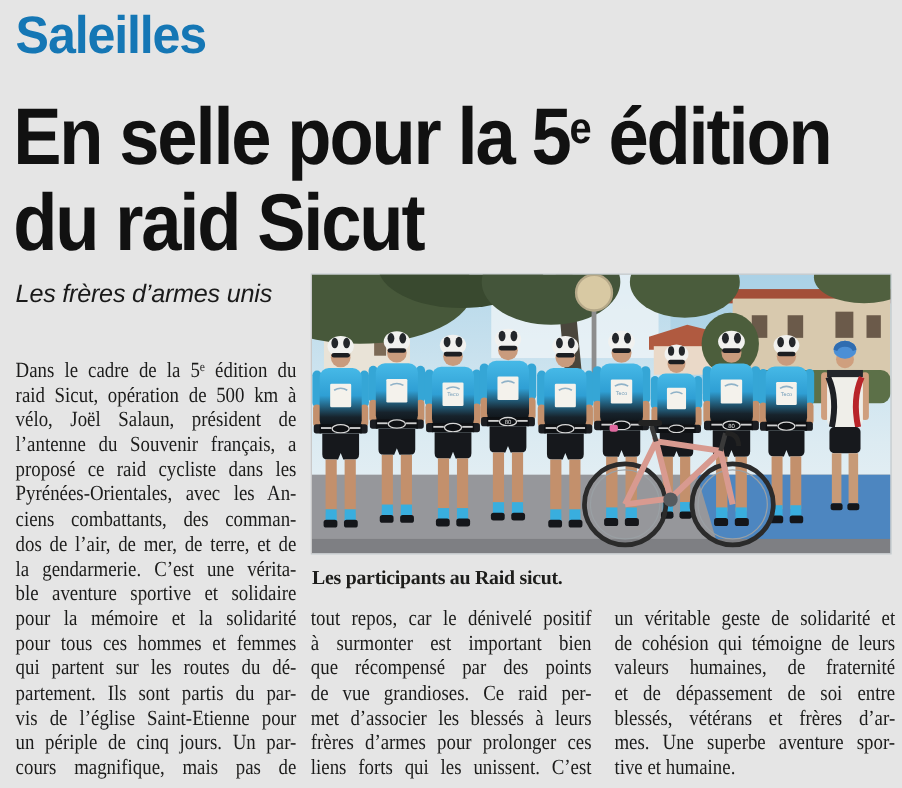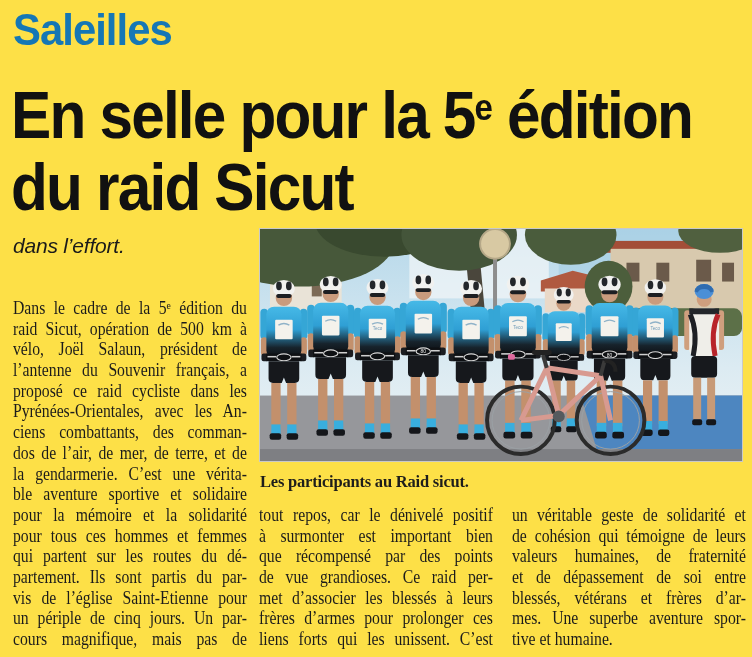--- a/index.html
+++ b/index.html
@@ -1,16 +1,16 @@
 <!DOCTYPE html>
 <html><head>
 <meta charset="utf-8">
 <style>
   html,body{margin:0;padding:0;background:#ffffff;}
-  .page{position:relative;width:752px;height:657px;background:#fde047;overflow:hidden;
+  .page{position:relative;width:752px;height:657px;background:#e5e5e5;overflow:hidden;
         font-family:"Liberation Serif",serif;}
   
   .kicker{position:absolute;left:13px;top:8px;font-family:"Liberation Sans",sans-serif;
           font-weight:bold;font-size:44px;line-height:1;color:#1577b5;letter-spacing:-1px;
           transform:scaleX(.95);transform-origin:0 0;white-space:nowrap;}
   
   .headline{position:absolute;left:11px;top:84px;font-family:"Liberation Sans",sans-serif;
             font-weight:bold;font-size:67px;line-height:61px;color:#111111;letter-spacing:-2px;
             transform:scaleX(.9);transform-origin:0 0;white-space:nowrap;}
   .hsup{font-size:55%;position:relative;top:-0.48em;letter-spacing:-1px;}
@@ -40,21 +40,21 @@
 <div class="page">
 
   <div class="kicker">Saleilles</div>
 
   <h1 class="headline" style="margin:0;position:absolute;">
     <span><span>En selle pour la 5</span><span class="hsup">e</span><span> édition</span></span><br>
     <span>du raid Sicut</span>
   </h1>
 
   <div class="standfirst">
-    <div>dans l’effort.</div>
+    <div>Les frères d’armes unis</div>
   </div>
 
   <div class="textcol" id="col1">
     <div class="line"><span>Dans le cadre de la 5</span><span class="bsup">e</span><span> édition du</span></div>
     <div class="line">raid Sicut, opération de 500 km à</div>
     <div class="line">vélo, Joël Salaun, président de</div>
     <div class="line">l’antenne du Souvenir français, a</div>
     <div class="line">proposé ce raid cycliste dans les</div>
     <div class="line">Pyrénées-Orientales, avec les An-</div>
     <div class="line">ciens combattants, des comman-</div>

